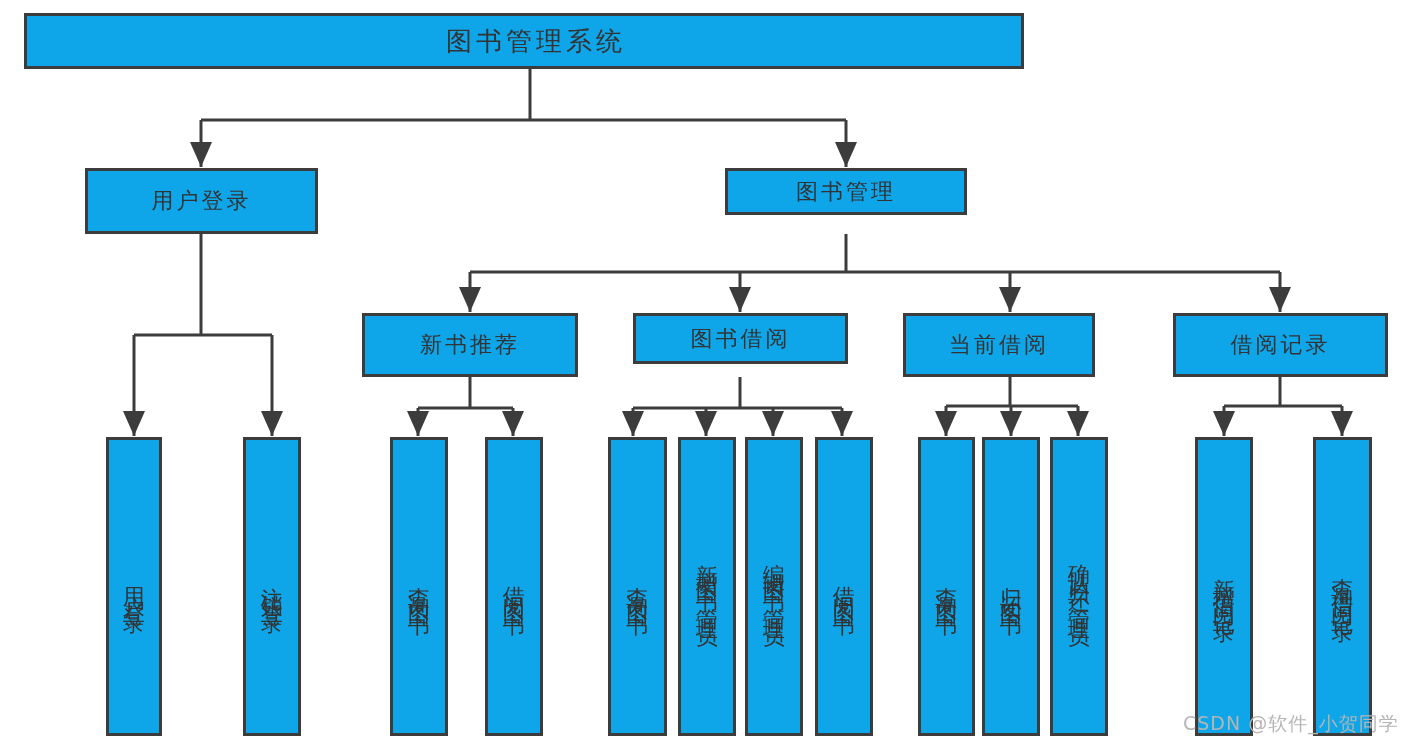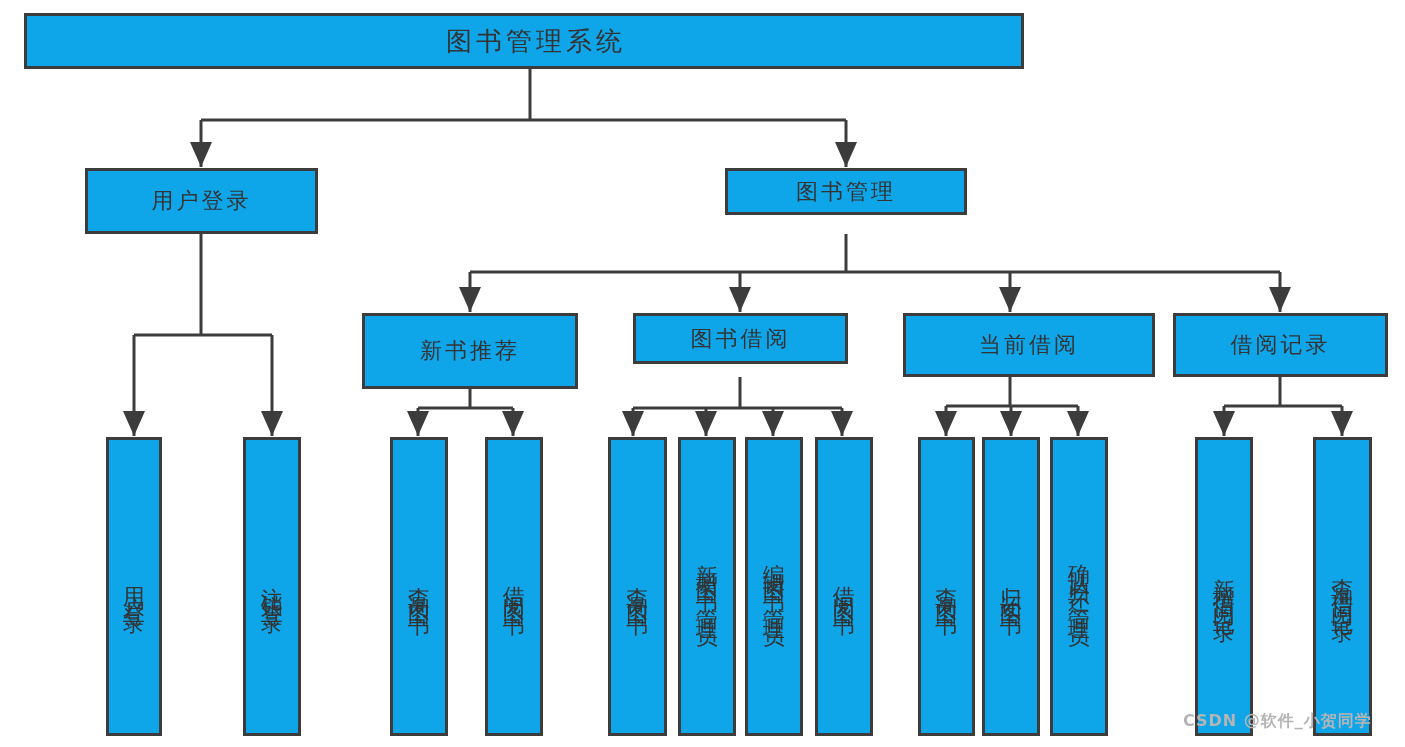--- a/index.html
+++ b/index.html
@@ -23,24 +23,23 @@
   .node--v .label{
     writing-mode:vertical-rl;
     text-orientation:mixed;
     font-size:22px;
     letter-spacing:9px;
     line-height:1.15;
     white-space:nowrap;
   }
   .watermark{
     position:absolute;left:1183px;top:711px;
-    font-size:16px;letter-spacing:1px;
+    font-size:19px;letter-spacing:1px;
     color:#b5b5b5;white-space:nowrap;
     pointer-events:none;
-    font-weight:bold;
   }
 </style>
 </head>
 <body>
 
 <div class="stage">
 
   <svg class="connectors" viewBox="0 0 1405 747" xmlns="http://www.w3.org/2000/svg">
     <defs>
       <marker id="arw" markerUnits="userSpaceOnUse" markerWidth="28" markerHeight="24" refX="25" refY="11" orient="auto">
@@ -107,27 +106,27 @@
     <span class="label">图书管理系统</span>
   </div>
 
   <div class="node node--h" style="left:85px;top:168px;width:233px;height:66px">
     <span class="label">用户登录</span>
   </div>
   <div class="node node--h" style="left:725px;top:168px;width:242px;height:47px">
     <span class="label">图书管理</span>
   </div>
 
-  <div class="node node--h" style="left:362px;top:313px;width:216px;height:76px">
+  <div class="node node--h" style="left:362px;top:313px;width:216px;height:64px">
     <span class="label">新书推荐</span>
   </div>
   <div class="node node--h" style="left:633px;top:313px;width:215px;height:51px">
     <span class="label">图书借阅</span>
   </div>
-  <div class="node node--h" style="left:903px;top:313px;width:252px;height:64px">
+  <div class="node node--h" style="left:903px;top:313px;width:192px;height:64px">
     <span class="label">当前借阅</span>
   </div>
   <div class="node node--h" style="left:1173px;top:313px;width:215px;height:64px">
     <span class="label">借阅记录</span>
   </div>
 
   <div class="node node--v" style="left:106px;top:437px;width:56px;height:299px">
     <span class="label">用户登录</span>
   </div>
   <div class="node node--v" style="left:243px;top:437px;width:58px;height:299px">

